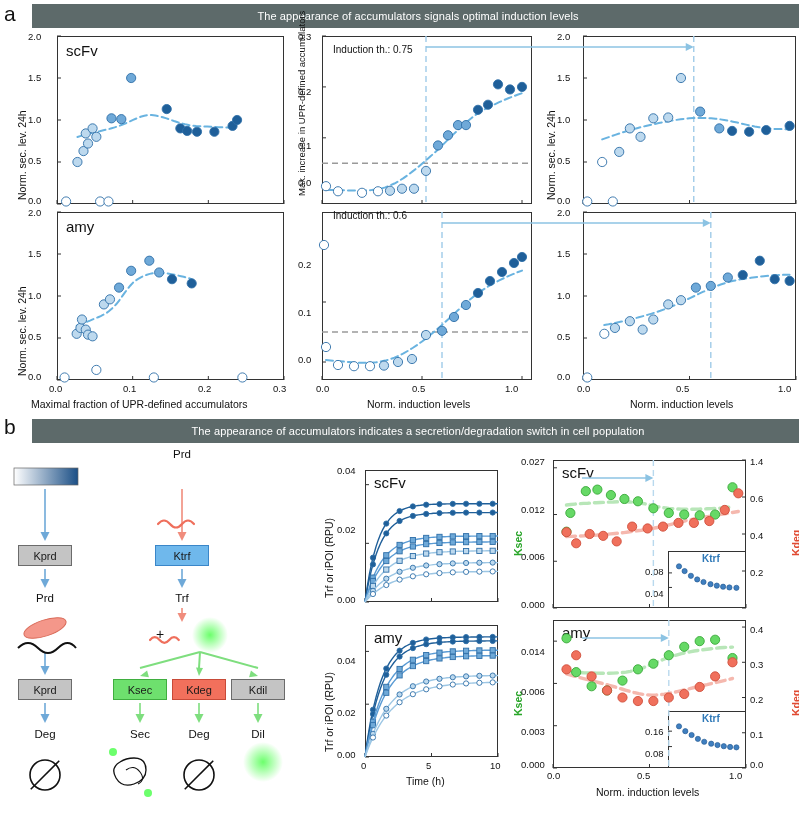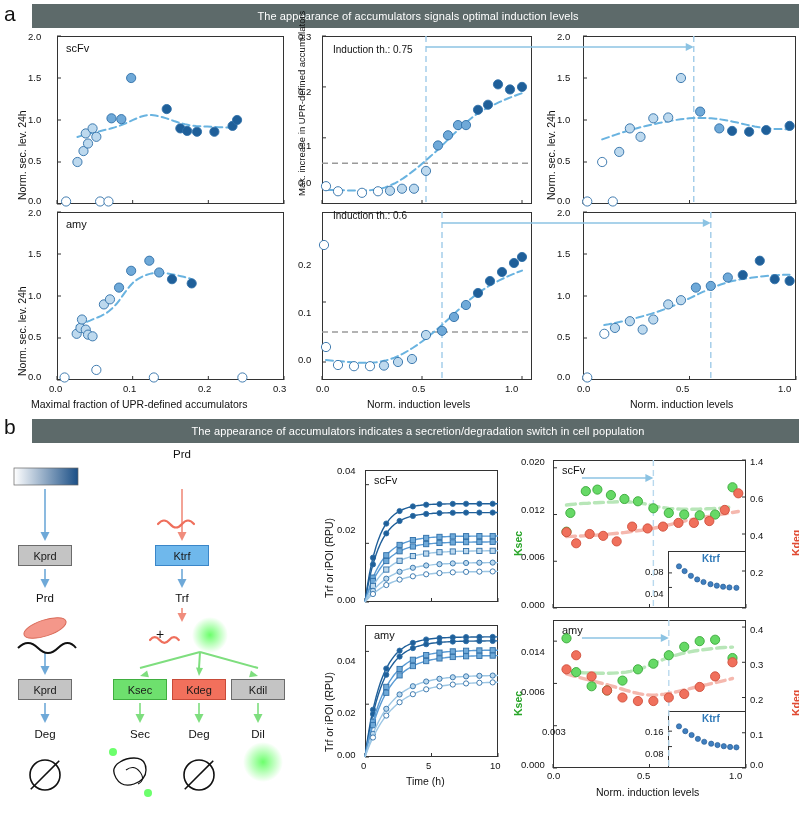--- a/index.html
+++ b/index.html
@@ -3,21 +3,21 @@
 <meta charset="utf-8">
 <style>
   html,body{margin:0;padding:0;background:#ffffff;}
   body{width:799px;height:822px;font-family:"Liberation Sans",sans-serif;color:#1a1a1a;position:relative;overflow:hidden;}
   .panel-letter{position:absolute;font-size:21px;font-weight:400;color:#111;}
   .banner{position:absolute;background:#5d6a6a;color:#fff;display:flex;align-items:center;justify-content:center;font-size:11px;letter-spacing:.1px;margin-left:8px;}
   .axis-label{position:absolute;font-size:10.5px;color:#111;}
   .axis-label.vert{transform-origin:0 0;transform:rotate(-90deg);white-space:nowrap;}
   .tick{position:absolute;font-size:9.5px;color:#111;}
   .plotbox{position:absolute;border:1px solid #333;background:#fff;box-sizing:border-box;}
-  .inner-title{position:absolute;font-size:11px;color:#111;}
+  .inner-title{position:absolute;font-size:15px;color:#111;}
   svg{display:block;}
   .node-box{position:absolute;box-sizing:border-box;display:flex;align-items:center;justify-content:center;font-size:11px;border:1px solid #6b6b6b;}
   .lbl{position:absolute;font-size:11.5px;color:#111;text-align:center;}
   .smalllbl{position:absolute;font-size:10px;color:#111;}
   .thr-text{position:absolute;font-size:10px;color:#111;}
   .inset{position:absolute;border:1px solid #333;background:#fff;box-sizing:border-box;}
 </style>
 </head>
 <body>
 
@@ -287,40 +287,40 @@
 <div class="tick" style="left:337px;top:749px;">0.00</div>
 <div class="tick" style="left:361px;top:760px;">0</div>
 <div class="tick" style="left:426px;top:760px;">5</div>
 <div class="tick" style="left:490px;top:760px;">10</div>
 <div class="axis-label" style="left:406px;top:775px;">Time (h)</div>
 
 <div class="plotbox" id="ax-e1" style="left:553px;top:460px;width:193px;height:148px;"></div>
 <div class="inner-title" style="left:562px;top:464px;">scFv</div>
 <div class="axis-label vert" style="left:512px;top:556px;color:#2aa62a;font-weight:bold;">Ksec</div>
 <div class="axis-label vert" style="left:790px;top:556px;color:#e04a32;font-weight:bold;">Kdeg</div>
-<div class="tick" style="left:521px;top:456px;">0.020</div>
+<div class="tick" style="left:521px;top:456px;">0.027</div>
 <div class="tick" style="left:521px;top:504px;">0.012</div>
 <div class="tick" style="left:521px;top:551px;">0.006</div>
 <div class="tick" style="left:521px;top:599px;">0.000</div>
 <div class="tick" style="left:750px;top:456px;">1.4</div>
 <div class="tick" style="left:750px;top:493px;">0.6</div>
 <div class="tick" style="left:750px;top:530px;">0.4</div>
 <div class="tick" style="left:750px;top:567px;">0.2</div>
 <div class="inset" id="inset-1" style="left:668px;top:551px;width:78px;height:57px;"></div>
 <div class="smalllbl" style="left:702px;top:553px;color:#2f79b8;font-weight:bold;">Ktrf</div>
 <div class="tick" style="left:645px;top:566px;">0.08</div>
 <div class="tick" style="left:645px;top:588px;">0.04</div>
 
 <div class="plotbox" id="ax-e2" style="left:553px;top:620px;width:193px;height:148px;"></div>
 <div class="inner-title" style="left:562px;top:624px;">amy</div>
 <div class="axis-label vert" style="left:512px;top:716px;color:#2aa62a;font-weight:bold;">Ksec</div>
 <div class="axis-label vert" style="left:790px;top:716px;color:#e04a32;font-weight:bold;">Kdeg</div>
 <div class="tick" style="left:521px;top:646px;">0.014</div>
 <div class="tick" style="left:521px;top:686px;">0.006</div>
-<div class="tick" style="left:542px;top:726px;">0.003</div>
+<div class="tick" style="left:521px;top:726px;">0.003</div>
 <div class="tick" style="left:521px;top:759px;">0.000</div>
 <div class="tick" style="left:750px;top:624px;">0.4</div>
 <div class="tick" style="left:750px;top:659px;">0.3</div>
 <div class="tick" style="left:750px;top:694px;">0.2</div>
 <div class="tick" style="left:750px;top:729px;">0.1</div>
 <div class="tick" style="left:750px;top:759px;">0.0</div>
 <div class="inset" id="inset-2" style="left:668px;top:711px;width:78px;height:57px;"></div>
 <div class="smalllbl" style="left:702px;top:713px;color:#2f79b8;font-weight:bold;">Ktrf</div>
 <div class="tick" style="left:645px;top:726px;">0.16</div>
 <div class="tick" style="left:645px;top:748px;">0.08</div>

